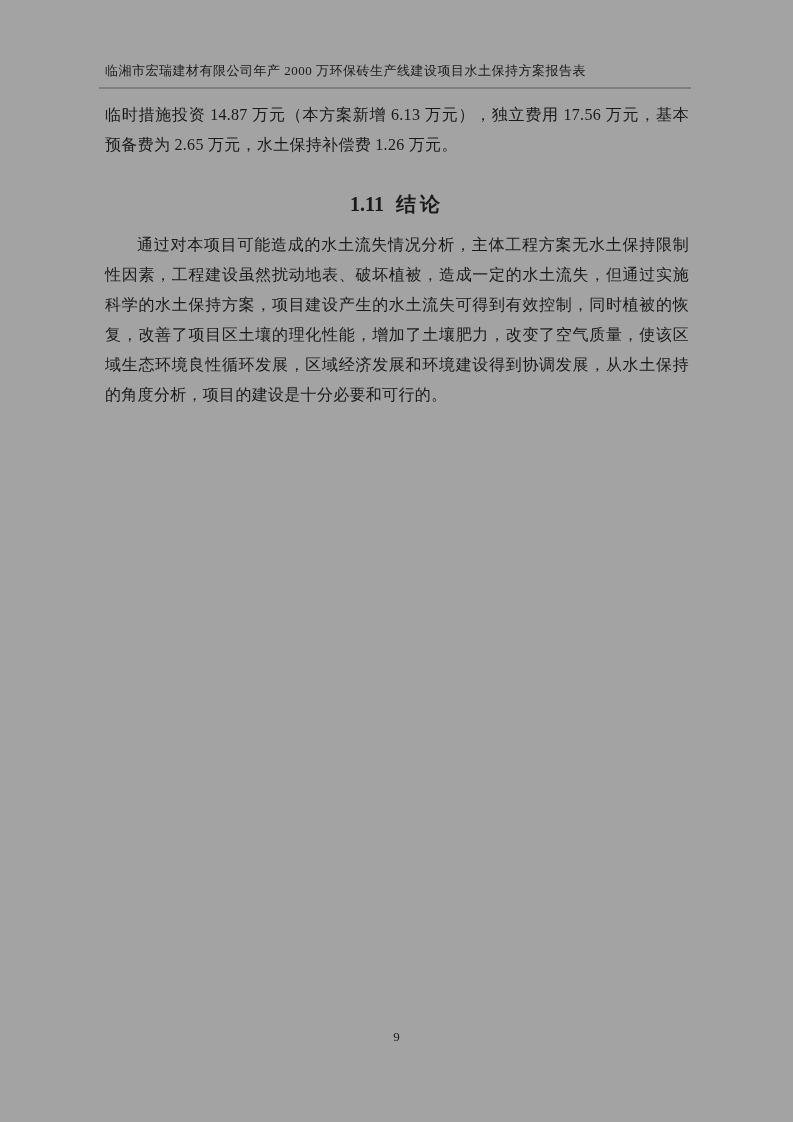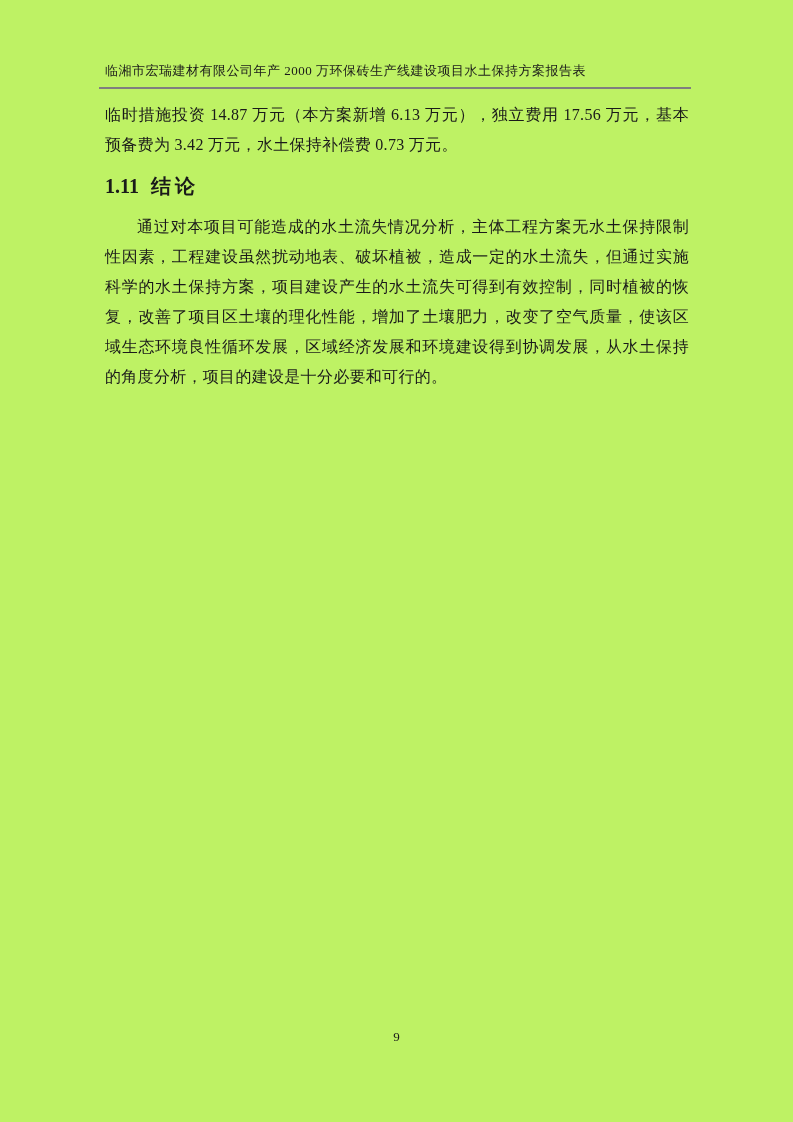--- a/index.html
+++ b/index.html
@@ -4,21 +4,21 @@
 <style>
   html, body {
     margin: 0;
     padding: 0;
     background: #ffffff;
   }
   .page {
     position: relative;
     width: 793px;
     height: 1122px;
-    background: #bef264;
+    background: #a3a3a3;
     font-family: "Liberation Serif", "DejaVu Serif", serif;
     color: #1a1a1a;
     overflow: hidden;
   }
   .header-title {
     position: absolute;
     left: 105px;
     top: 61px;
     width: 592px;
     font-size: 13px;
@@ -52,25 +52,25 @@
   .indent {
     text-indent: 2em;
   }
   .sup {
     font-size: 10px;
     vertical-align: baseline;
     position: relative;
     top: -0.45em;
   }
   .heading {
-    margin: 12px 0 12px 0;
+    margin: 30px 0 12px 0;
     font-size: 20px;
     line-height: 28px;
     font-weight: 700;
-    text-align: left;
+    text-align: center;
     letter-spacing: 0;
   }
   .heading .heading-number {
     font-family: "Liberation Serif", "DejaVu Serif", serif;
     font-weight: 700;
   }
   .heading .heading-text {
     font-family: "Liberation Sans", "DejaVu Sans", sans-serif;
     font-weight: 700;
     margin-left: 12px;
@@ -91,21 +91,21 @@
 <body>
 
 <div class="page">
 
   <div class="header-title">临湘市宏瑞建材有限公司年产 2000 万环保砖生产线建设项目水土保持方案报告表</div>
 
   <div class="header-rule"></div>
 
   <div class="doc-body">
 
-    <p class="para">临时措施投资 14.87 万元（本方案新增 6.13 万元），独立费用 17.56 万元，基本预备费为 3.42 万元，水土保持补偿费 0.73 万元。</p>
+    <p class="para">临时措施投资 14.87 万元（本方案新增 6.13 万元），独立费用 17.56 万元，基本预备费为 2.65 万元，水土保持补偿费 1.26 万元。</p>
 
 
     <h2 class="heading">
       <span class="heading-number">1.11</span><span class="heading-text">结论</span>
     </h2>
 
     <p class="para indent">通过对本项目可能造成的水土流失情况分析，主体工程方案无水土保持限制性因素，工程建设虽然扰动地表、破坏植被，造成一定的水土流失，但通过实施科学的水土保持方案，项目建设产生的水土流失可得到有效控制，同时植被的恢复，改善了项目区土壤的理化性能，增加了土壤肥力，改变了空气质量，使该区域生态环境良性循环发展，区域经济发展和环境建设得到协调发展，从水土保持的角度分析，项目的建设是十分必要和可行的。</p>
 
   </div>
 

